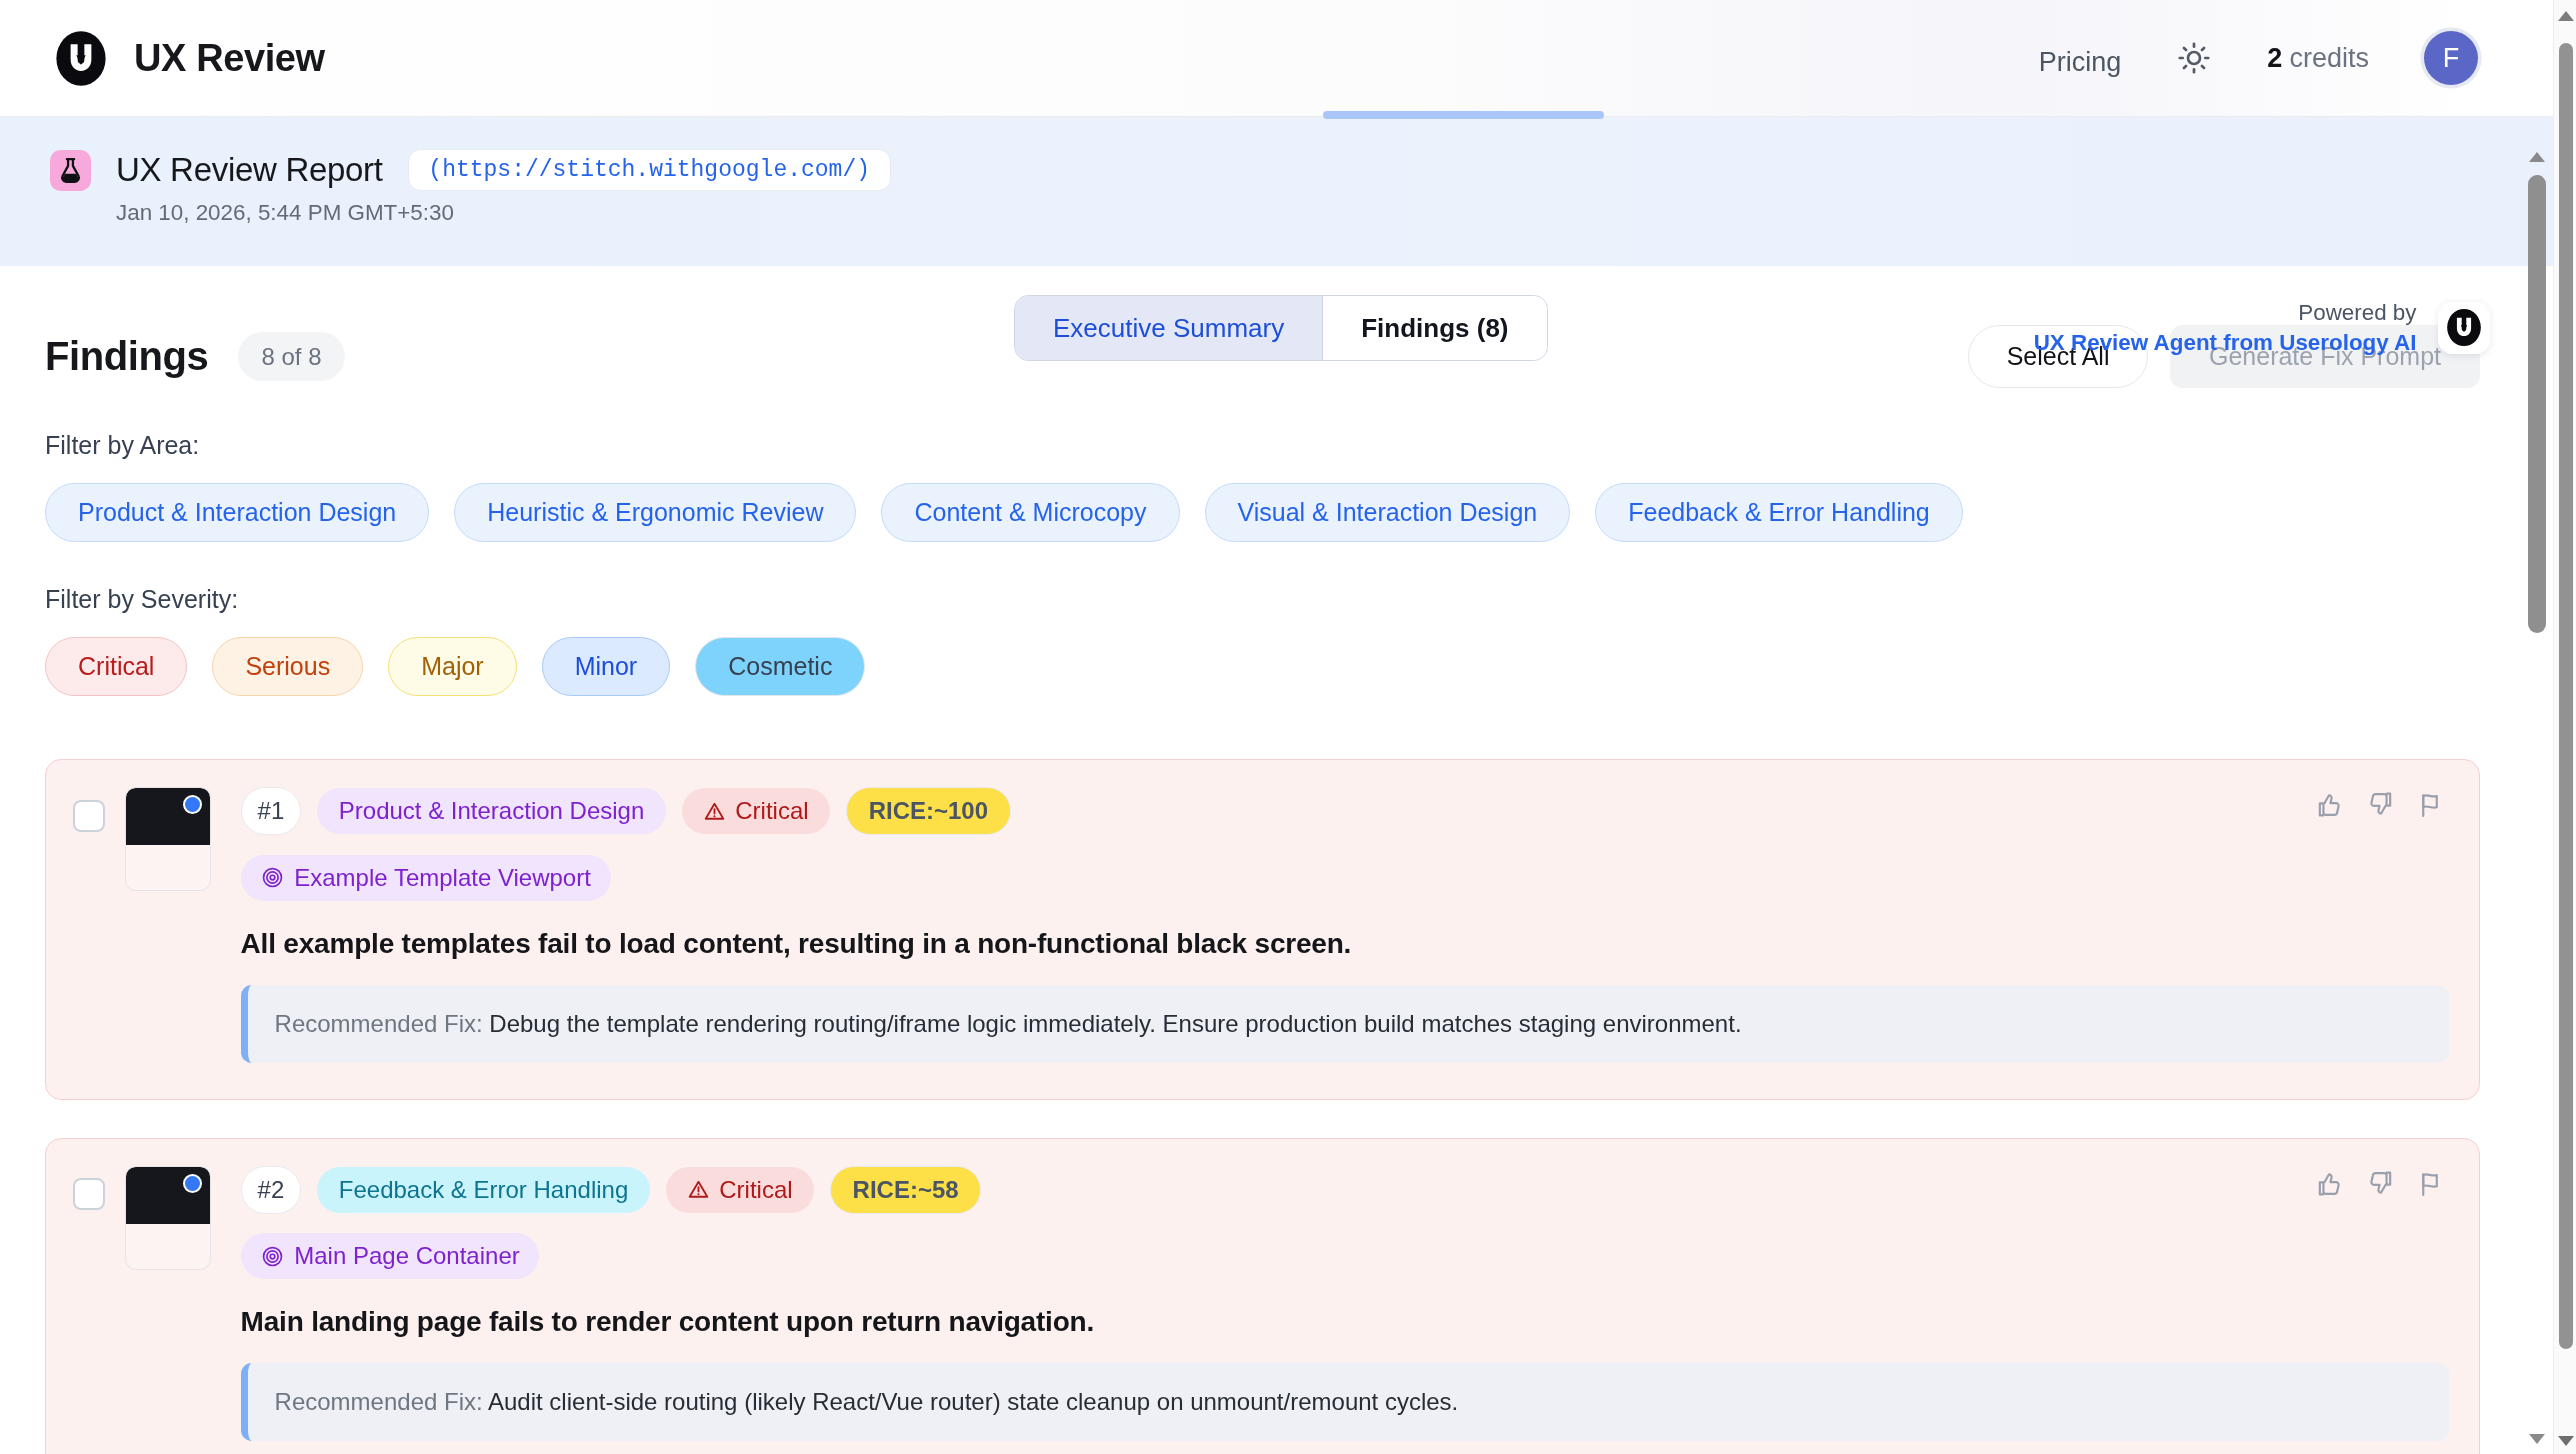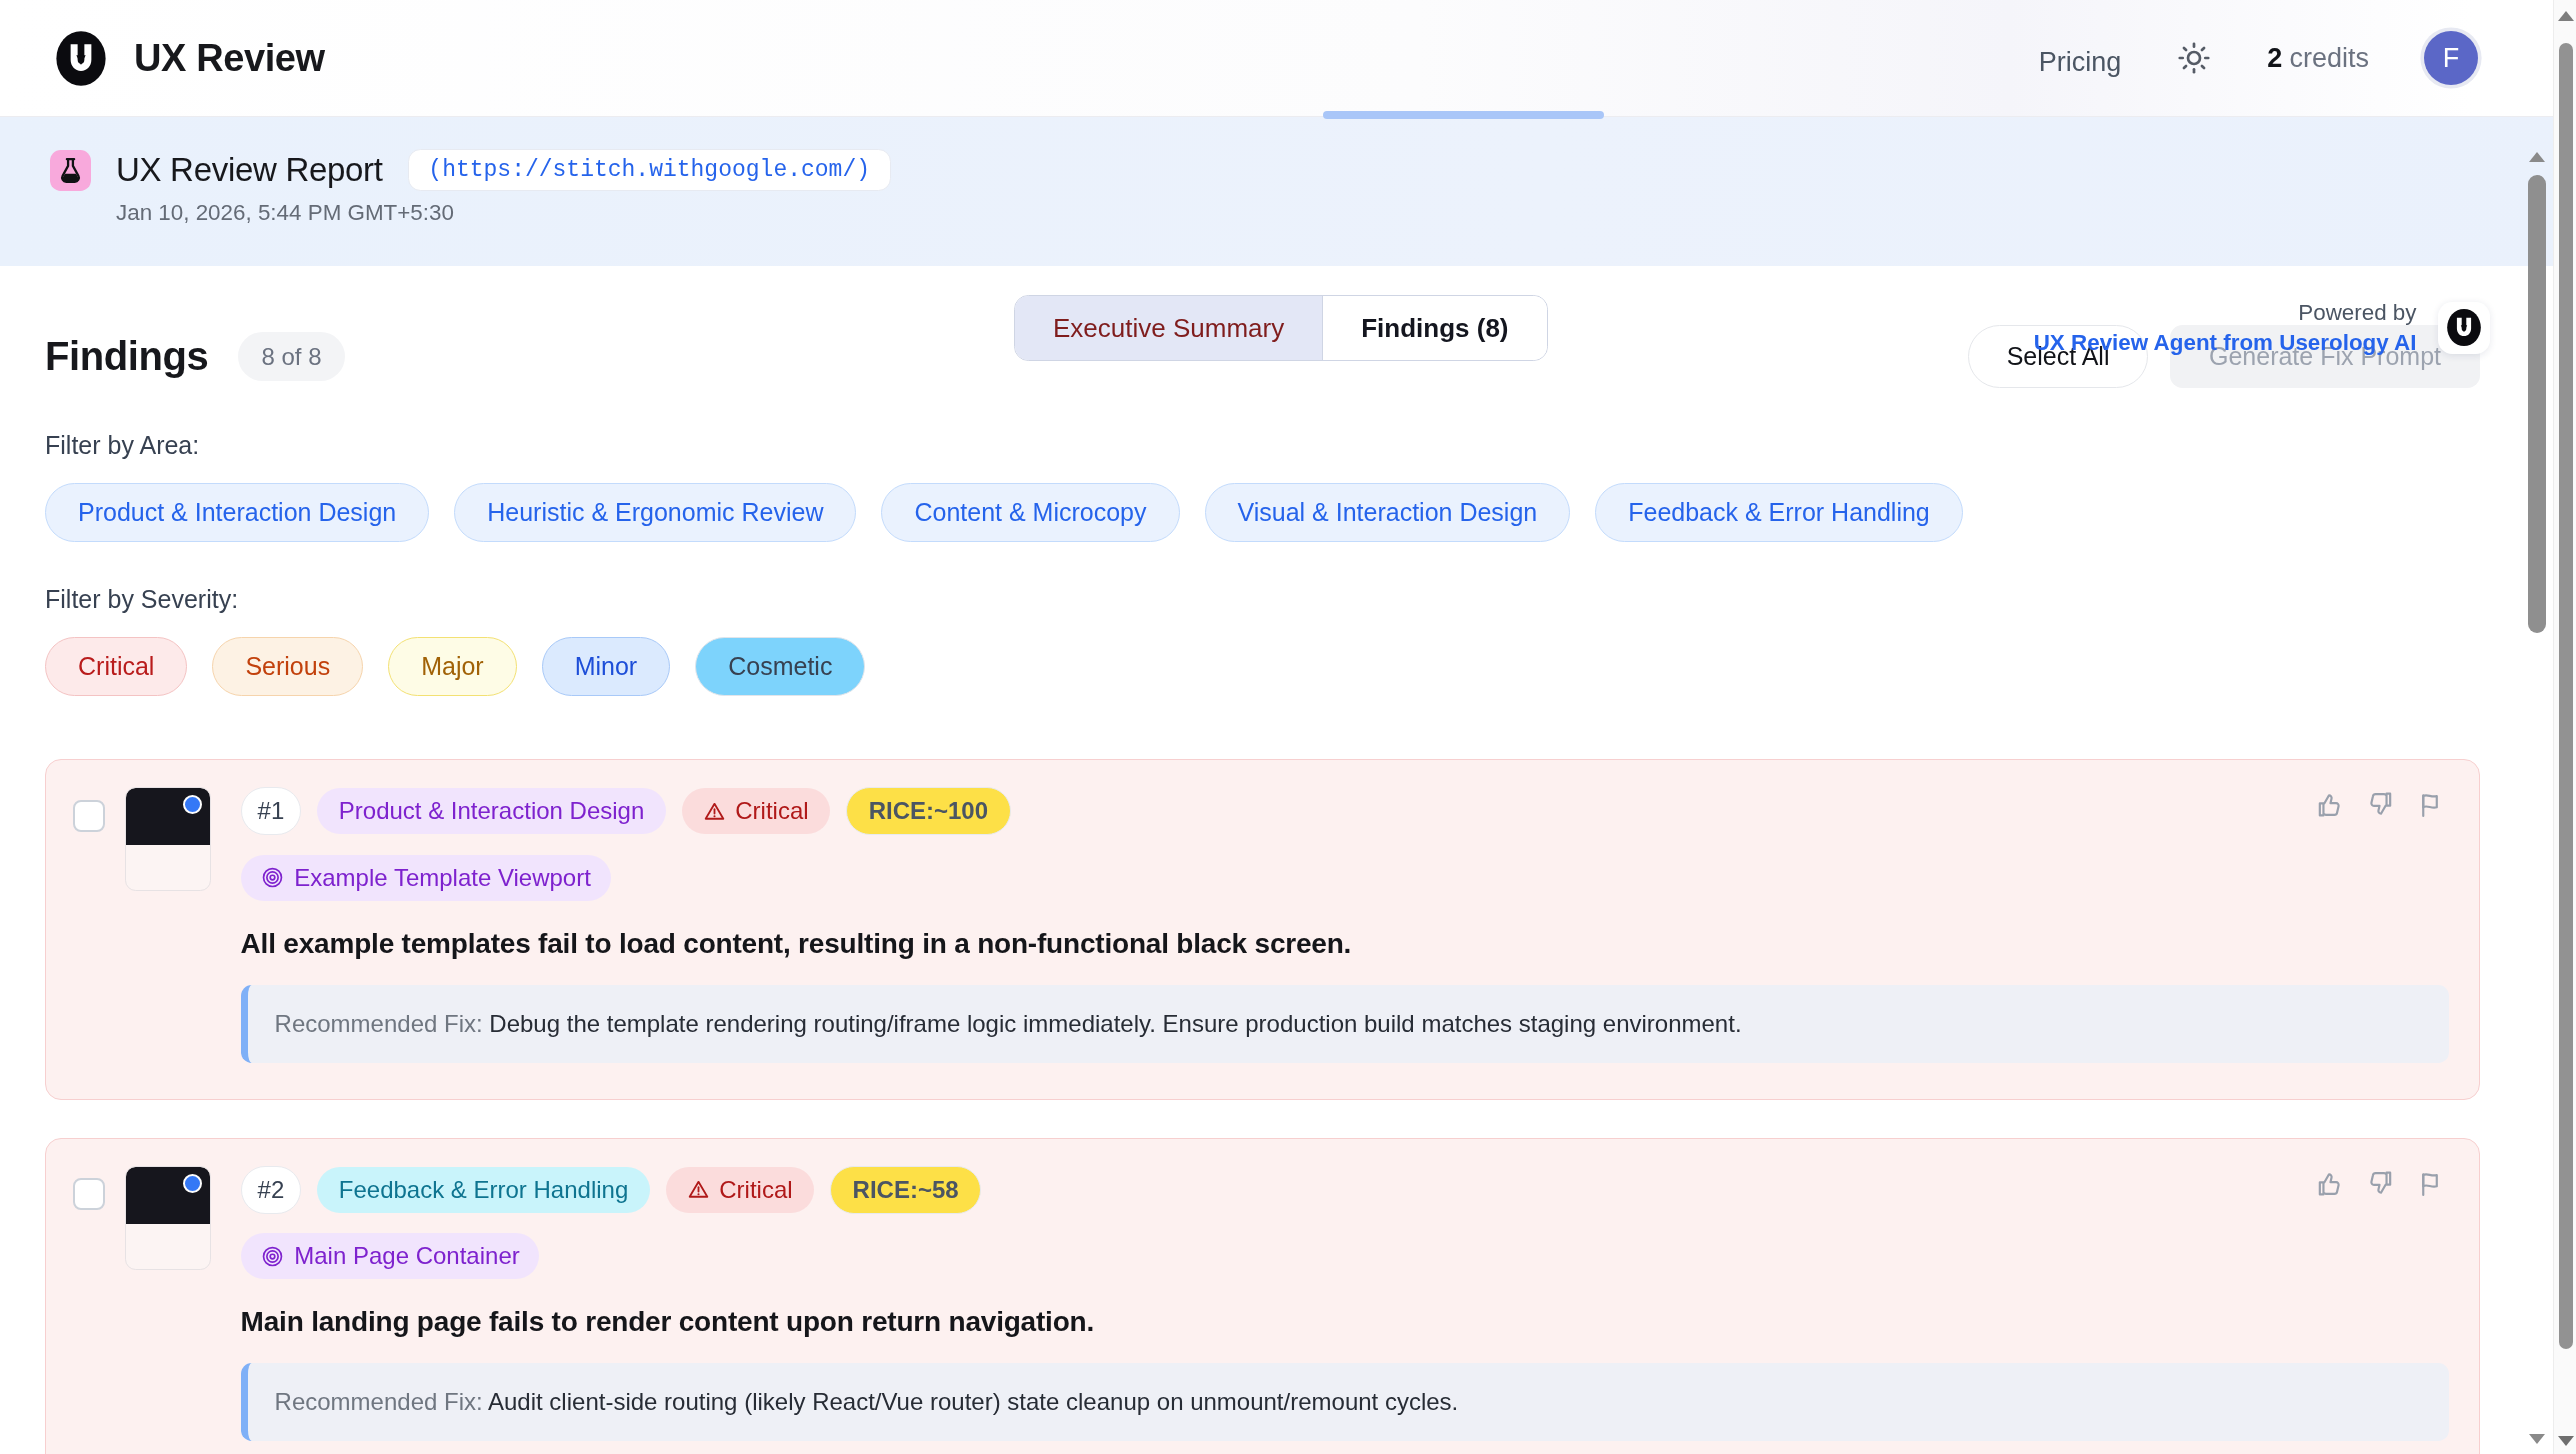--- a/index.html
+++ b/index.html
@@ -39,21 +39,21 @@
   .report-title { font-size:33px; font-weight:400; letter-spacing:-0.3px; }
   .url-chip { background:#fff; border:1.8px solid #e7eaf1; border-radius:12.5px; padding:7.2px 19.7px;
     font-family:"Liberation Mono","DejaVu Sans Mono",monospace; font-size:23px; color:#2563eb;
     cursor:pointer; }
   .report-date { margin:9px 0 0 66px; font-size:22.4px; color:#646b76; }
 
   .tabs { position:absolute; left:1014px; top:178px; display:flex; border:1.8px solid #cfd5e4;
     border-radius:14.3px; overflow:hidden; height:66px; }
   .tab { display:flex; align-items:center; justify-content:center; font-size:26px;
     padding:0 38px; cursor:pointer; }
-  .tab.inactive { background:#e3e7f6; color:#7f1d1d; border-right:1.8px solid #cfd5e4; }
+  .tab.inactive { background:#e3e7f6; color:#1d4ed8; border-right:1.8px solid #cfd5e4; }
   .tab.active { background:#ffffff; color:#14161f; font-weight:700; border-radius:12.5px; }
 
   .powered { position:absolute; right:86px; top:183px; display:flex; align-items:center; gap:21.5px; }
   .powered-text { text-align:right; }
   .powered-prefix { font-size:22.4px; color:#4b5563; }
   .powered-link { font-size:22.4px; font-weight:700; color:#2563eb; cursor:pointer; margin-top:3.6px; }
   .powered-logo-box { width:52px; height:52px; background:#fff; border-radius:14.3px;
     display:flex; align-items:center; justify-content:center; box-shadow:0 1.8px 7.2px rgba(30,40,90,.10); }
   .powered-logo-box svg { width:36px; height:39px; }
 

